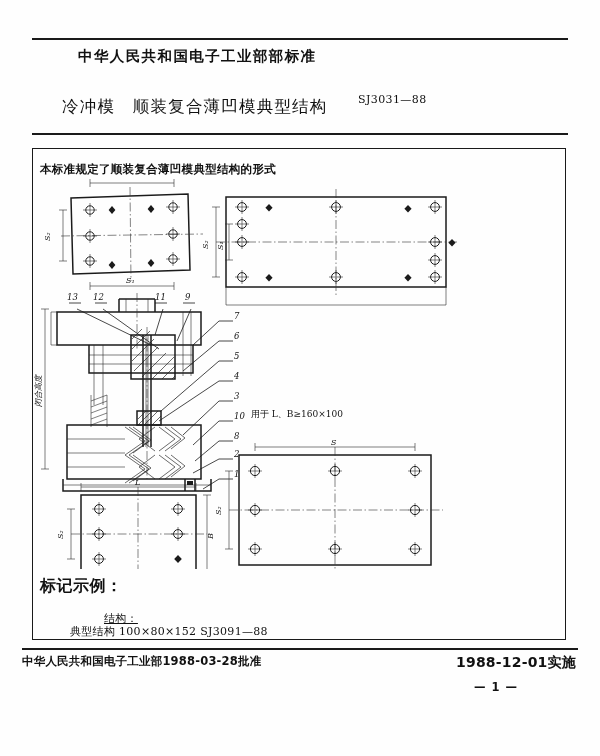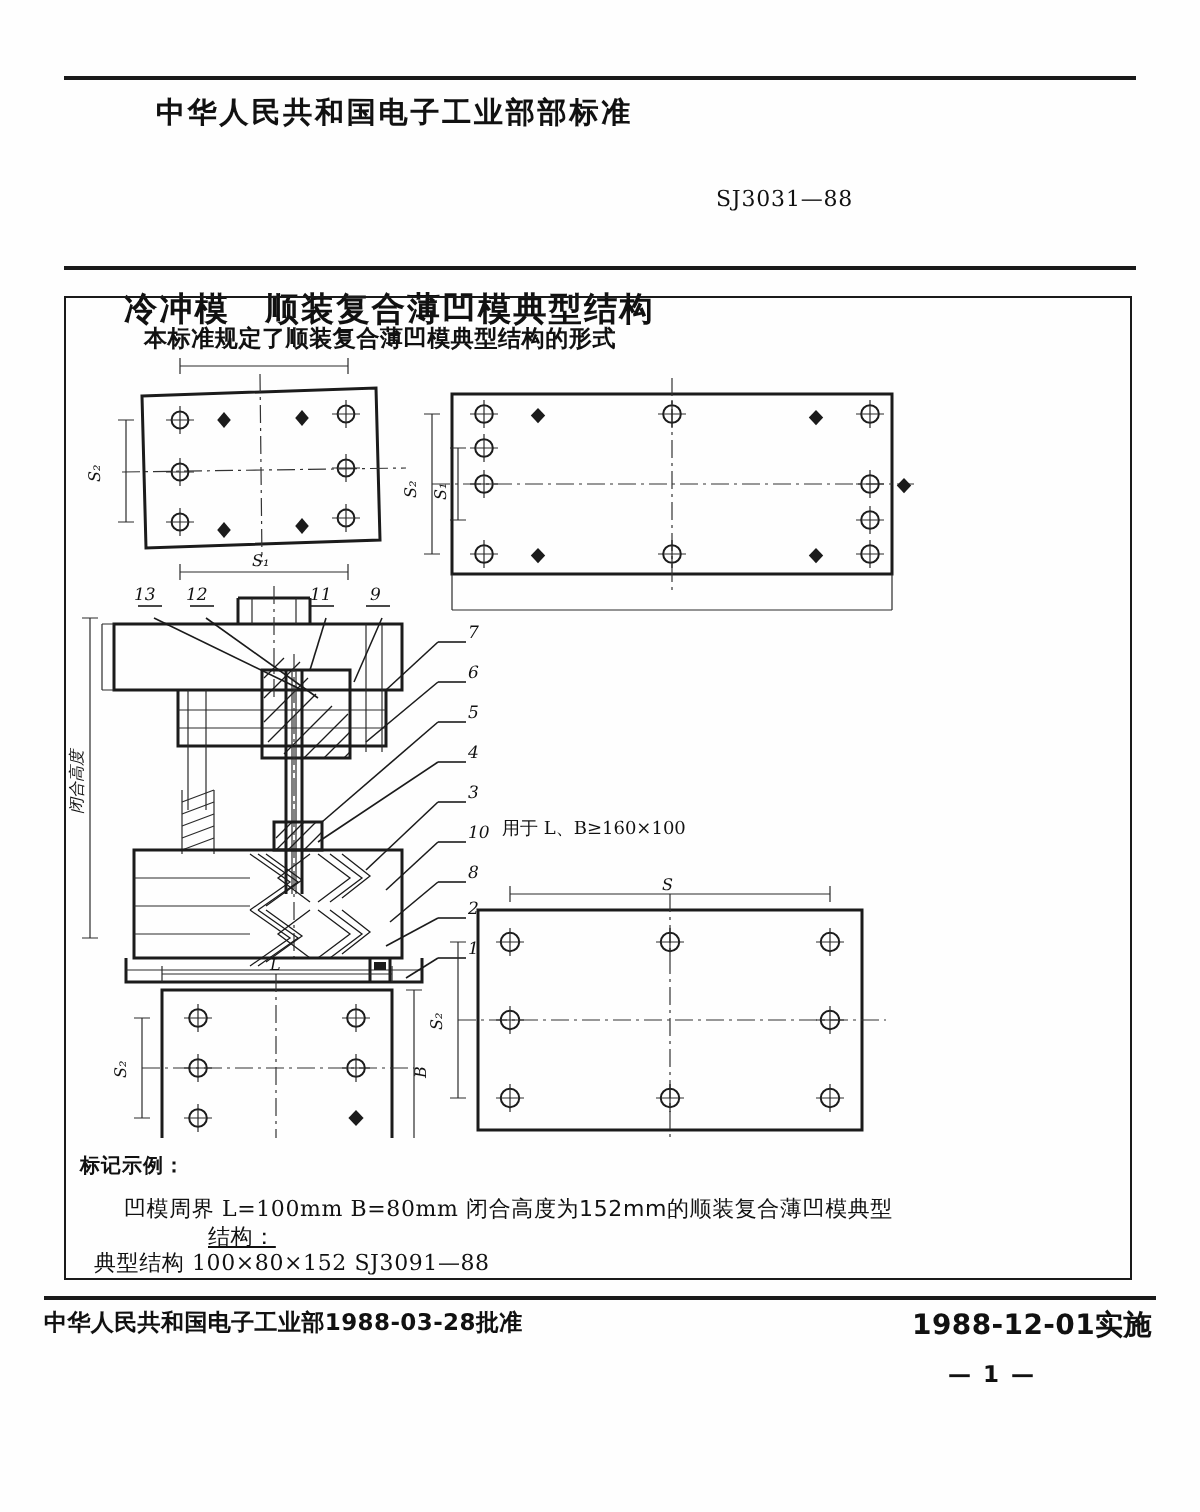--- a/index.html
+++ b/index.html
@@ -33,25 +33,24 @@
     font-size: 14.5px;
     font-weight: bold;
     letter-spacing: 1.4px;
     color: #111;
     white-space: nowrap;
   }
   .doc-title {
     position: absolute;
     left: 62px;  top: 96px;
     font-size: 16.5px;
-    font-weight: bold;
+    font-weight: normal;
     letter-spacing: 1.2px;
     color: #111;
     white-space: nowrap;
-    margin-top: 48px;
   }
   .std-number {
     position: absolute;
     left: 358px; top: 93px;
     font-size: 11px;
     font-family: "DejaVu Serif", "Liberation Serif", serif;
     letter-spacing: 0.4px;
     color: #111;
     white-space: nowrap;
   }
@@ -65,35 +64,34 @@
     box-sizing: border-box;
   }
   .scope-text {
     position: absolute;
     left: 40px; top: 162px;
     font-size: 11.5px;
     font-weight: bold;
     letter-spacing: 0.3px;
     color: #111;
     white-space: nowrap;
-    margin-left: 32px;
   }
 
   
   .draw-svg {
     position: absolute;
     left: 33px; top: 149px;
     width: 532px; height: 420px;
   }
 
   
   .mark-head {
     position: absolute;
     left: 40px; top: 576px;
-    font-size: 10px;
+    font-size: 16px;
     font-weight: bold;
     letter-spacing: 0.5px;
     color: #111;
     white-space: nowrap;
   }
   .mark-line1 {
     position: absolute;
     left: 62px; top: 597px;
     font-size: 11px;
     letter-spacing: 0.3px;
@@ -104,21 +102,21 @@
     position: absolute;
     left: 104px; top: 611px;
     font-size: 11px;
     letter-spacing: 0.3px;
     color: #111;
     white-space: nowrap;
     text-decoration: underline;
   }
   .mark-line3 {
     position: absolute;
-    left: 47px; top: 624px;
+    left: 70px; top: 624px;
     font-size: 11px;
     letter-spacing: 0.3px;
     color: #111;
     white-space: nowrap;
   }
   .mark-line1 .en, .mark-line3 .en {
     font-family: "DejaVu Serif", "Liberation Serif", serif;
   }
 
   
@@ -481,26 +479,20 @@
 
       <path class="ln-thin" d="M196,322 v78"></path>
       <path class="ln-thin" d="M192,322 h8 M192,400 h8"></path>
       <text class="dim" x="188" y="366" transform="rotate(-90,188,366)">S₂</text>
     </g>
 
   </svg>
 
   <div class="mark-head">标记示例：</div>
 
-  <div class="mark-line1">
-    <span>凹模周界</span>
-    <span class="en">L=100mm</span>
-    <span class="en">B=80mm</span>
-    <span>闭合高度为152mm的顺装复合薄凹模典型</span>
-  </div>
 
   <div class="mark-line2">结构：</div>
 
   <div class="mark-line3">
     <span>典型结构</span>
     <span class="en">100×80×152</span>
     <span class="en">SJ3091—88</span>
   </div>
 
   <div class="rule hrule-footer"></div>

